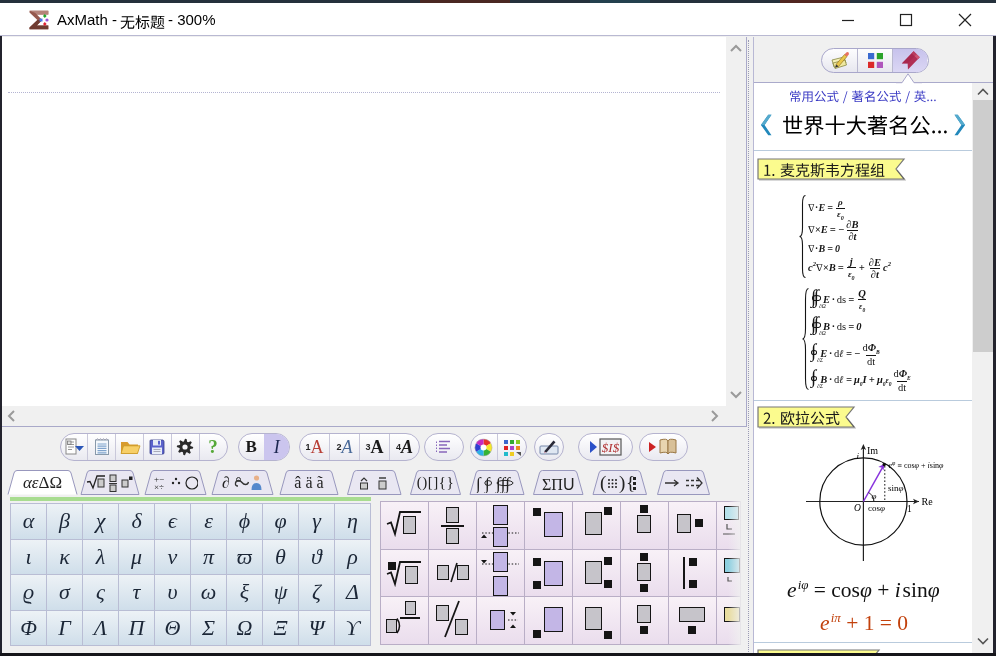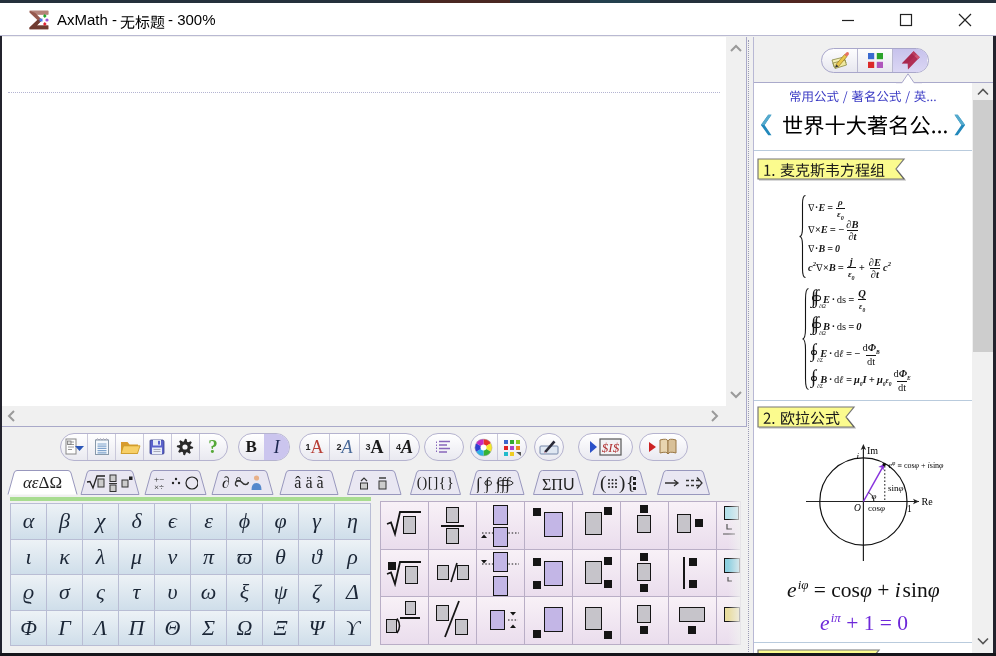--- a/index.html
+++ b/index.html
@@ -645,21 +645,21 @@
 <text x="126.5" y="64" font-size="10">Re</text>
 <text x="61.5" y="18" font-size="9" font-style="italic">i</text>
 <text x="112" y="71" font-size="9.5">1</text>
 <text x="59" y="70" font-size="9.5" font-style="italic">O</text>
 <text x="76.5" y="58" font-size="9" font-style="italic">φ</text>
 <text x="93" y="49.5" font-size="9">sin<tspan font-style="italic">φ</tspan></text>
 <text x="73" y="70" font-size="9">cos<tspan font-style="italic">φ</tspan></text>
 <text x="93.5" y="26.5" font-size="8"><tspan font-style="italic">e</tspan><tspan dy="-2.5" font-size="6" font-style="italic">φ</tspan><tspan dy="2.5"> ≡ cos</tspan><tspan font-style="italic">φ</tspan><tspan> + </tspan><tspan font-style="italic">i</tspan><tspan>sin</tspan><tspan font-style="italic">φ</tspan></text>
 </svg>
 <div style="font-family:'Liberation Serif',serif;font-style:italic;color:#111;position:absolute;white-space:nowrap;left:787px;top:578px;font-size:21.5px;font-style:normal"><i>e</i><sup style="font-size:13px;font-style:italic"> iφ</sup> = cos<i>φ</i> + <i>i</i> sin<i>φ</i></div>
-<div style="font-family:'Liberation Serif',serif;font-style:italic;color:#6d28d9;position:absolute;white-space:nowrap;left:820px;top:611px;font-size:21.5px;font-style:normal"><i>e</i><sup style="font-size:13px;font-style:italic"> iπ</sup> + 1 = 0</div>
+<div style="font-family:'Liberation Serif',serif;font-style:italic;color:#c2410c;position:absolute;white-space:nowrap;left:820px;top:611px;font-size:21.5px;font-style:normal"><i>e</i><sup style="font-size:13px;font-style:italic"> iπ</sup> + 1 = 0</div>
 <div class="abs" style="left:754px;top:641.5px;width:238px;height:1px;background:#b9cbdd"></div>
 <div class="abs" style="left:753px;top:648.3px;width:240px;height:4.7px;overflow:hidden">
     <svg class="abs" style="left:4px;top:1px" width="124" height="24">
 <path d="M1 1 L122 1 L114 11.0 L122 21 L1 21 Z" fill="#fbfb8e" stroke="#777" stroke-width="1.2"></path>
 <path d="M2 22 L123 22 L115 12.0" fill="none" stroke="#00000033" stroke-width="1.5"></path>
     </svg>
     <svg style="position:absolute;left:10px;top:3px;overflow:visible" width="113" height="22">
       <g fill="#1a1a1a" fill-opacity="1.0" transform="translate(0,15.8) scale(1.0)">
         <path transform="translate(0.0,0) scale(0.015000,-0.015000)" d="M263.0 -13.0C394.0 -13.0 499.0 65.0 499.0 196.0C499.0 297.0 430.0 361.0 344.0 382.0V387.0C422.0 414.0 474.0 474.0 474.0 563.0C474.0 679.0 384.0 746.0 260.0 746.0C176.0 746.0 111.0 709.0 56.0 659.0L105.0 601.0C147.0 643.0 198.0 672.0 257.0 672.0C334.0 672.0 381.0 626.0 381.0 556.0C381.0 477.0 330.0 416.0 178.0 416.0V346.0C348.0 346.0 406.0 288.0 406.0 199.0C406.0 115.0 345.0 63.0 257.0 63.0C174.0 63.0 119.0 103.0 76.0 147.0L29.0 88.0C77.0 35.0 149.0 -13.0 263.0 -13.0Z"></path>
         <path transform="translate(8.3,0) scale(0.015000,-0.015000)" d="M139.0 -13.0C175.0 -13.0 205.0 15.0 205.0 56.0C205.0 98.0 175.0 126.0 139.0 126.0C102.0 126.0 73.0 98.0 73.0 56.0C73.0 15.0 102.0 -13.0 139.0 -13.0Z"></path>

